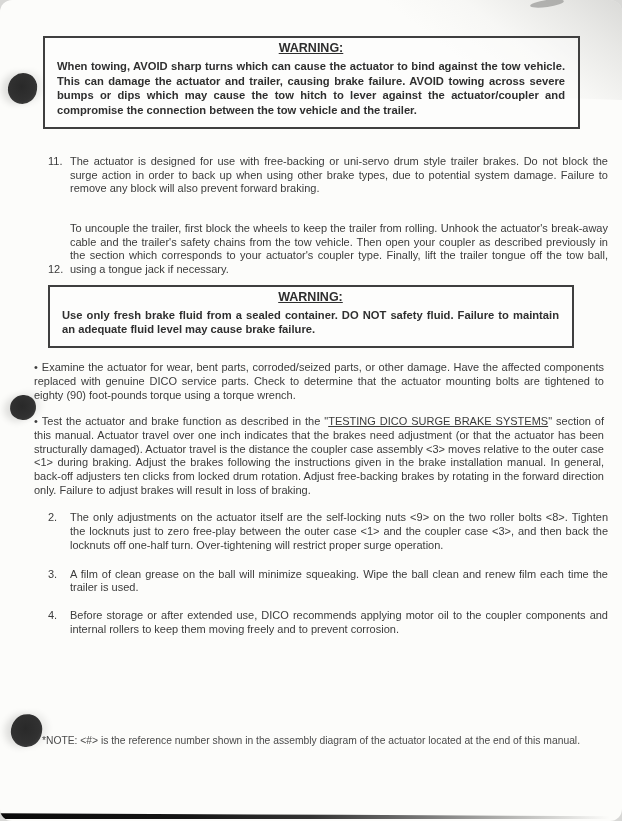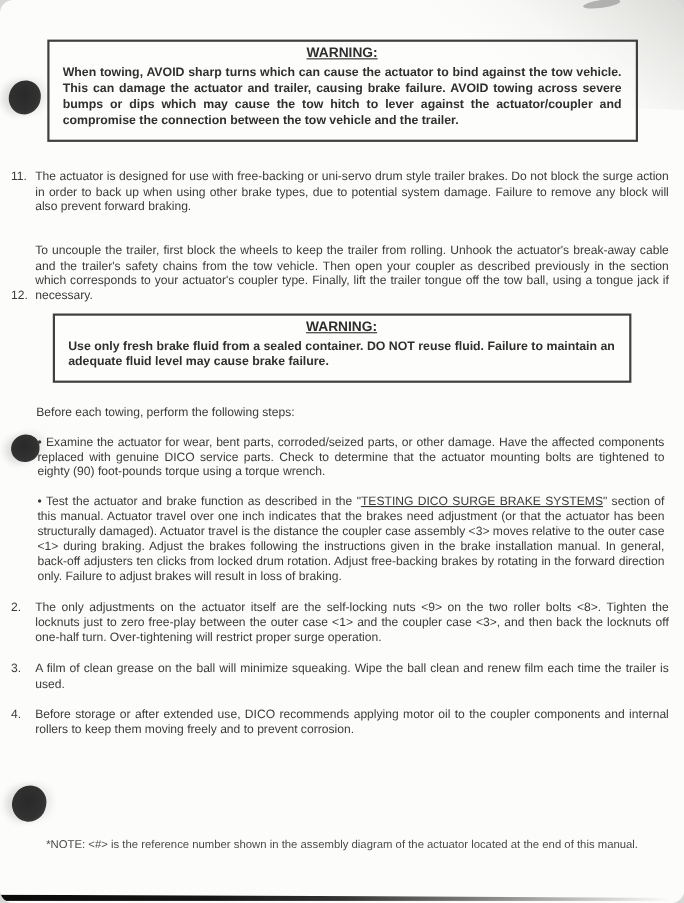--- a/index.html
+++ b/index.html
@@ -53,21 +53,21 @@
   .box-1 { margin:36px 28px 0 33px; }
   .box-2 { margin:8px 34px 0 38px; }
   .warning-title {
     display:block; text-align:center; font-weight:bold;
     font-size:12.5px; color:#2e2e2e;
     text-decoration:underline; margin-bottom:3px;
   }
   .warning-body { font-weight:bold; font-size:11.2px; line-height:14.8px; color:#2f2f2f; }
 
   .num-item { display:flex; align-items:flex-start; }
-  .num-item .num { flex:0 0 22px; color:#3b3b3b; }
+  .num-item .num { flex:0 0 22px; color:#3b3b3b;margin-left:38px; }
   .num-item .txt { flex:1 1 auto; text-align:justify; }
 
   .item-11 { margin-top:26px; }
   .item-12 { margin-top:26px;align-items:flex-end; }
 
   .section-title {
     margin-top:13px;
     text-align:center;
     font-size:23px; line-height:26px;
     letter-spacing:0.5px;
@@ -79,21 +79,21 @@
   .steps-intro { margin:21px 0 0 23px; }
   .bullet-par { margin:13px 4px 0 24px; text-align:justify; }
   .bullet-par .bullet-mark { padding-right:4px; }
   .ref-underline { text-decoration:underline; }
 
   .item-bottom { margin-top:14px; }
   .item-3 { margin-top:15px; }
   .item-4 { margin-top:14px; }
 
   .footnote {
-    position:absolute; top:762px; left:0; width:100%;
+    position:absolute; top:734px; left:0; width:100%;
     text-align:center; font-size:10.3px; color:#4a4a4a;
   }
   .page-number {
     position:absolute; top:782px; left:0; width:100%;
     text-align:center; font-size:11px; color:#4a4a4a;
   }
 </style>
 </head>
 <body>
 
@@ -119,24 +119,23 @@
     </div>
 
     <div class="num-item item-12">
       <span class="num">12.</span>
       <span class="txt">To uncouple the trailer, first block the wheels to keep the trailer from rolling.  Unhook the actuator's break-away cable and the trailer's safety chains from the tow vehicle.  Then open your coupler as described previously in the section which corresponds to your actuator's coupler type.  Finally, lift the trailer tongue off the tow ball, using a tongue jack if necessary.</span>
     </div>
 
 
     <div class="warning-box box-2">
       <span class="warning-title">WARNING:</span>
-      <div class="warning-body">Use only fresh brake fluid from a sealed container.  DO NOT reuse fluid.  Failure to maintain an adequate fluid level may cause brake failure.</div>
+      <div class="warning-body">Use only fresh brake fluid from a sealed container.  DO NOT safety fluid.  Failure to maintain an adequate fluid level may cause brake failure.</div>
     </div>
 
-    <div class="steps-intro">Before each towing, perform the following steps:</div>
 
 
     <p class="bullet-par"><span class="bullet-mark">•</span><span>Examine the actuator for wear, bent parts, corroded/seized parts, or other damage.  Have the affected components replaced with genuine DICO service parts.  Check to determine that the actuator mounting bolts are tightened to eighty (90) foot-pounds torque using a torque wrench.</span></p>
 
     <p class="bullet-par"><span class="bullet-mark">•</span><span>Test the actuator and brake function as described in the "</span><span class="ref-underline">TESTING DICO SURGE BRAKE SYSTEMS</span><span>" section of this manual.  Actuator travel over one inch indicates that the brakes need adjustment (or that the actuator has been structurally damaged).  Actuator travel is the distance the coupler case assembly &lt;3&gt; moves relative to the outer case &lt;1&gt; during braking.  Adjust the brakes following the instructions given in the brake installation manual.  In general, back-off adjusters ten clicks from locked drum rotation.  Adjust free-backing brakes by rotating in the forward direction only.  Failure to adjust brakes will result in loss of braking.</span></p>
 
     <div class="num-item item-bottom">
       <span class="num">2.</span>
       <span class="txt">The only adjustments on the actuator itself are the self-locking nuts &lt;9&gt; on the two roller bolts &lt;8&gt;.  Tighten the locknuts just to zero free-play between the outer case &lt;1&gt; and the coupler case &lt;3&gt;, and then back the locknuts off one-half turn.  Over-tightening will restrict proper surge operation.</span>
     </div>

